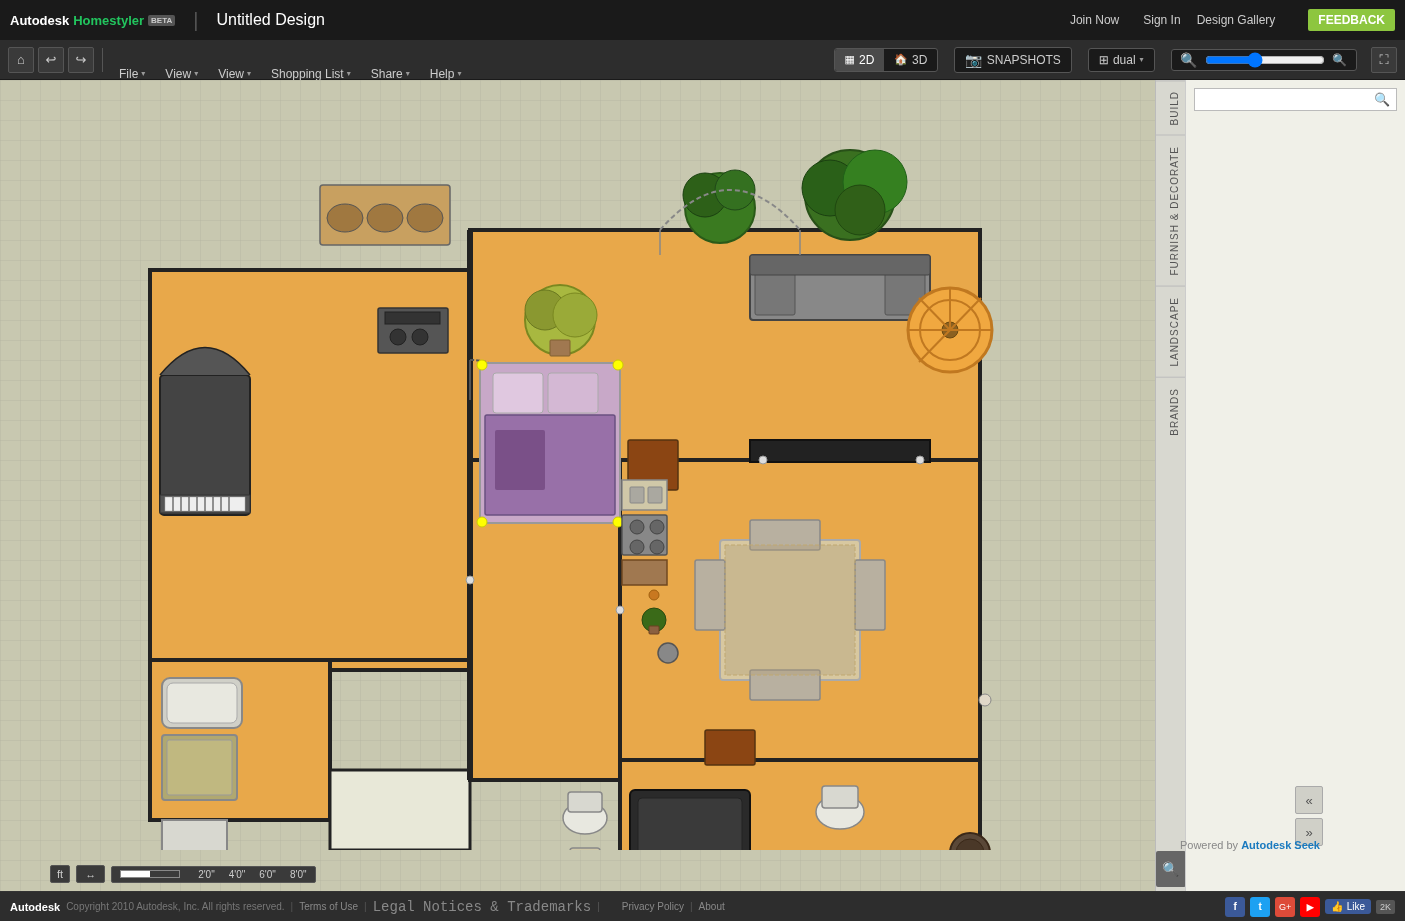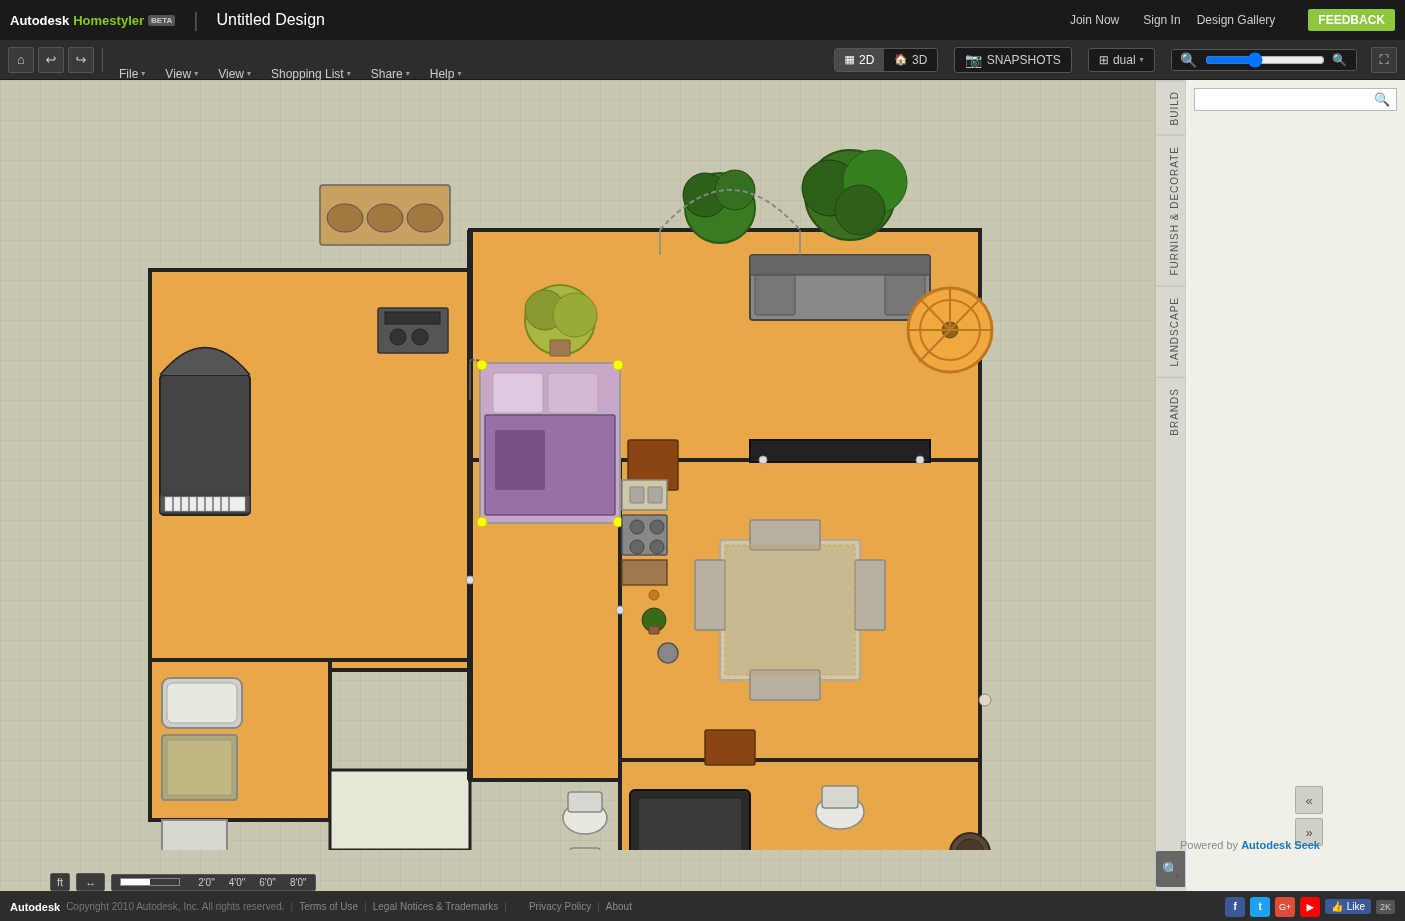--- a/index.html
+++ b/index.html
@@ -7,21 +7,21 @@
 
     
     #top-bar {
       width: 100%; height: 40px; background: #1a1a1a;
       display: flex; align-items: center; justify-content: space-between;
       padding: 0 10px;
     }
     #top-bar-left { display: flex; align-items: center; gap: 10px; }
     #autodesk-logo { color: #fff; font-size: 13px; font-weight: bold; display: flex; align-items: center; gap: 4px; }
     #autodesk-logo .autodesk-text { color: #fff; font-size: 13px; }
-    #autodesk-logo .homestyler-text { color: #84cc16; font-size: 13px; font-weight: bold; }
+    #autodesk-logo .homestyler-text { color: #22c55e; font-size: 13px; font-weight: bold; }
     #autodesk-logo .beta-badge { background: #555; color: #ccc; font-size: 8px; padding: 1px 3px; border-radius: 2px; vertical-align: super; }
     #top-divider { color: #555; font-size: 20px; margin: 0 8px; }
     #project-title { color: #fff; font-size: 16px; font-weight: normal; }
     #top-bar-right { display: flex; align-items: center; gap: 8px; }
     #top-bar-right a { color: #ccc; font-size: 12px; text-decoration: none; cursor: pointer; margin-left: 47px; }
     #feedback-btn {
       background: #8dc63f; color: #fff; font-size: 12px; font-weight: bold;
       padding: 4px 10px; border: none; cursor: pointer; border-radius: 2px;
     }
 
@@ -392,21 +392,21 @@
       <circle cx="633" cy="360" r="4" fill="#ddd" stroke="#999" stroke-width="1"></circle>
       <circle cx="790" cy="360" r="4" fill="#ddd" stroke="#999" stroke-width="1"></circle>
       <circle cx="340" cy="480" r="4" fill="#ddd" stroke="#999" stroke-width="1"></circle>
       <circle cx="490" cy="510" r="4" fill="#ddd" stroke="#999" stroke-width="1"></circle>
 
       <circle cx="840" cy="753" r="20" fill="#5a4838" stroke="#3a2818" stroke-width="2"></circle>
       <circle cx="840" cy="753" r="14" fill="#4a3828" stroke="#3a2818" stroke-width="1"></circle>
 
     </svg>
 
-    <div style="position:absolute;bottom:0;left:50px;display:flex;align-items:center;gap:6px;">
+    <div style="position:absolute;bottom:8px;left:50px;display:flex;align-items:center;gap:6px;">
       <div class="unit-btn" style="background:#3a3a3a;border:1px solid #555;color:#ccc;padding:2px 6px;font-size:11px;cursor:pointer;border-radius:2px;">ft</div>
       <div class="ruler-btn" style="background:#3a3a3a;border:1px solid #555;color:#ccc;padding:2px 8px;font-size:11px;cursor:pointer;border-radius:2px;display:flex;align-items:center;gap:4px;">
         <span>↔</span>
       </div>
       <div style="display:flex;align-items:center;gap:0;background:#3a3a3a;border:1px solid #555;padding:2px 8px;border-radius:2px;">
         <div style="width:60px;height:8px;border:1px solid #888;display:flex;position:relative;">
           <div style="width:50%;background:#fff;height:100%;"></div>
           <div style="width:50%;background:#3a3a3a;height:100%;"></div>
         </div>
         <span style="color:#ccc;font-size:10px;margin-left:4px;"></span>
@@ -448,21 +448,21 @@
   </div>
 </div>
 
 <div id="footer" style="width:100%;height:30px;background:#2d2d2d;display:flex;align-items:center;justify-content:space-between;padding:0 10px;border-top:1px solid #333;">
   <div id="footer-left" style="color:#888;font-size:10px;display:flex;align-items:center;gap:6px;">
     <span style="color:#fff;font-weight:bold;font-size:11px;">Autodesk</span>
     <span style="color:#777;">Copyright 2010 Autodesk, Inc. All rights reserved.</span>
     <span style="color:#555;">|</span>
     <a style="color:#888;text-decoration:none;font-size:10px;">Terms of Use</a>
     <span style="color:#555;">|</span>
-    <a style="color:#888;text-decoration:none;font-size:10px;">Legal Notices &amp; Trademarks</a>
+    <a style="color:#888;text-decoration:none;font-size:14px;font-family:Liberation Mono, monospace;">Legal Notices &amp; Trademarks</a>
     <span style="color:#555;">|</span>
     <a style="color:#888;text-decoration:none;font-size:10px;padding-left:16px;">Privacy Policy</a>
     <span style="color:#555;">|</span>
     <a style="color:#888;text-decoration:none;font-size:10px;">About</a>
   </div>
   <div id="footer-right" style="display:flex;align-items:center;gap:5px;">
     <div class="social-icon fb" style="width:20px;height:20px;background:#3b5998;border-radius:3px;display:flex;align-items:center;justify-content:center;font-size:10px;color:#fff;cursor:pointer;font-weight:bold;">f</div>
     <div class="social-icon tw" style="width:20px;height:20px;background:#1da1f2;border-radius:3px;display:flex;align-items:center;justify-content:center;font-size:10px;color:#fff;cursor:pointer;">t</div>
     <div style="width:20px;height:20px;background:#dd4b39;border-radius:3px;display:flex;align-items:center;justify-content:center;font-size:9px;color:#fff;cursor:pointer;">G+</div>
     <div class="social-icon yt" style="width:20px;height:20px;background:#ff0000;border-radius:3px;display:flex;align-items:center;justify-content:center;font-size:9px;color:#fff;cursor:pointer;">▶</div>

